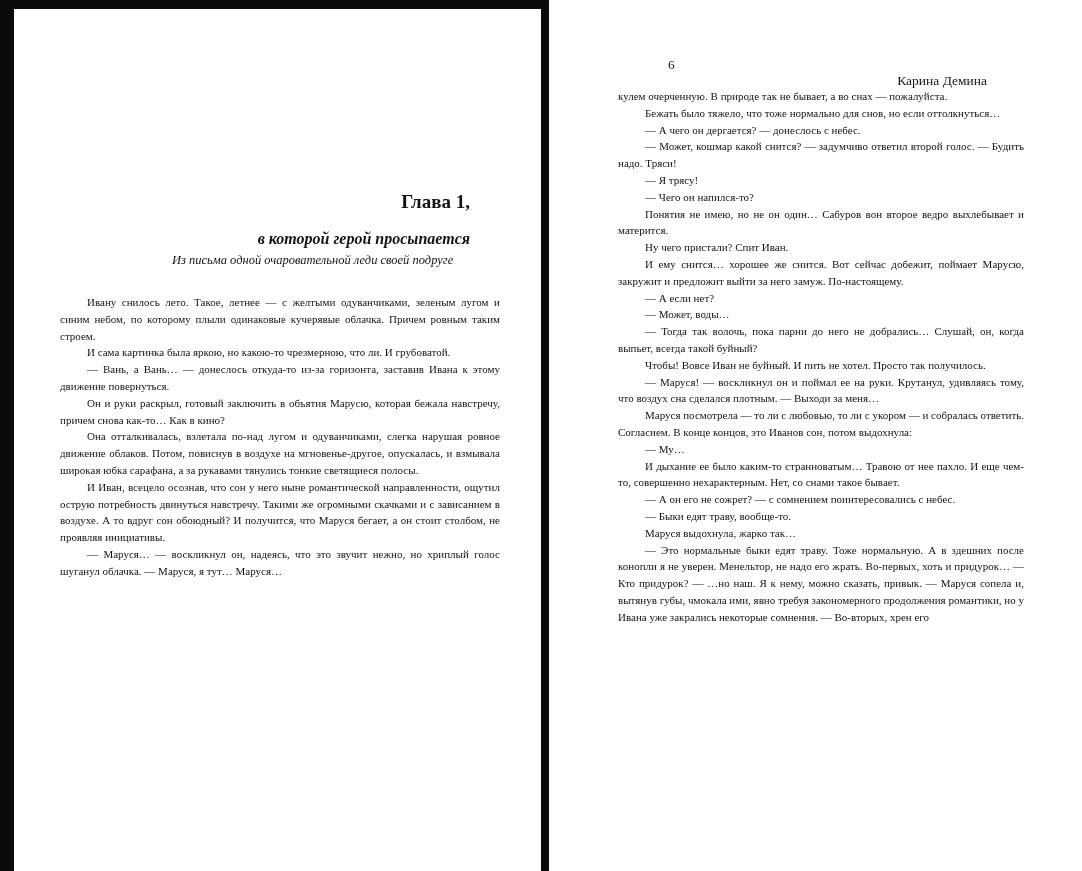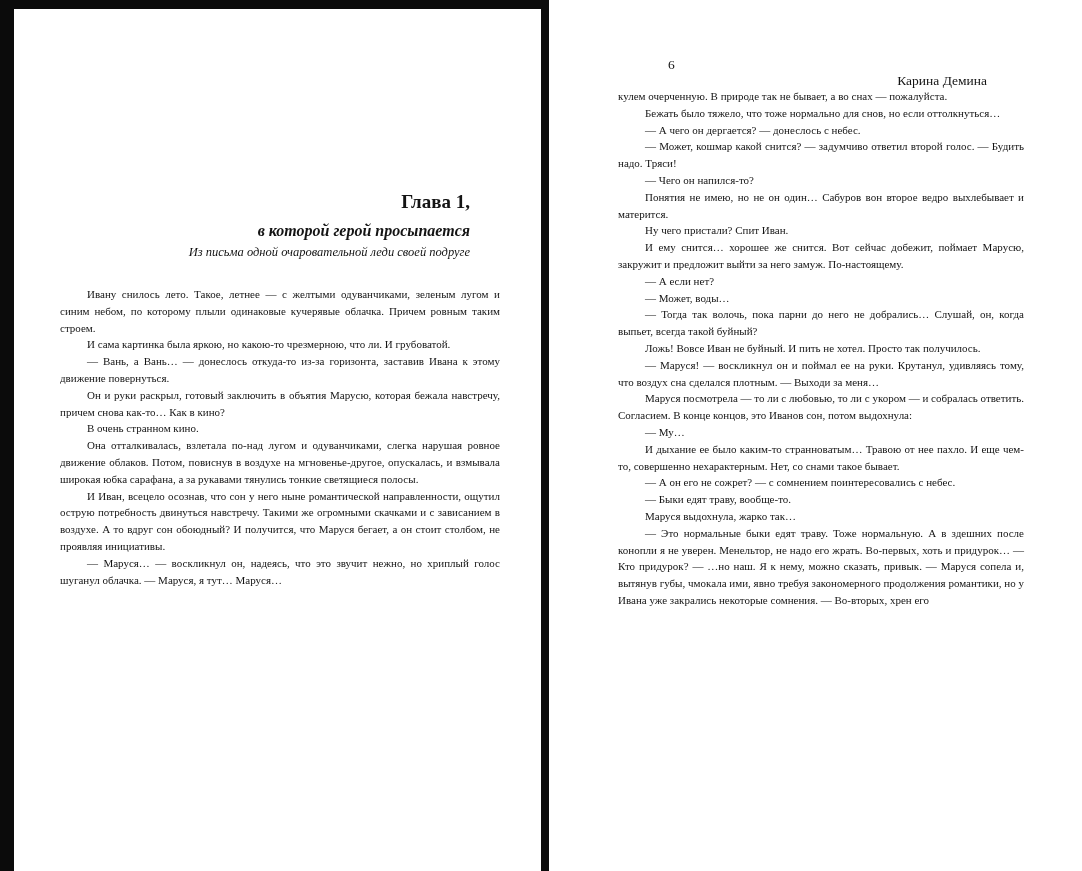--- a/index.html
+++ b/index.html
@@ -53,41 +53,41 @@
   }
   .chapter-title {
     margin-top: 182px;
     text-align: right;
     padding-right: 30px;
     font-size: 19px;
     font-weight: bold;
     line-height: 22px;
   }
   .chapter-subtitle {
-    margin-top: 8px;
+    margin-top: 16px;
     text-align: right;
     padding-right: 30px;
     font-size: 16px;
     font-weight: bold;
     font-style: italic;
     line-height: 20px;
   }
   .epigraph {
     margin: 20px 30px 0 112px;
     font-style: italic;
     font-size: 13.5px;
     line-height: 15.6px;
     text-align: justify;
   }
   .epigraph-attr {
     margin: 4px 30px 0 112px;
     font-style: italic;
     font-size: 12.5px;
     line-height: 15px;
-    text-align: right;
+    text-align: left;
   }
   .body-text {
     margin-top: 26px;
     font-size: 11px;
     line-height: 16.8px;
     text-align: justify;
   }
   .body-text p {
     margin: 0;
     padding: 0;
@@ -131,47 +131,47 @@
 <div class="page page-left">
   <div class="left-content">
     <div class="chapter-title">Глава 1,</div>
     <div class="chapter-subtitle">в которой герой просыпается</div>
     <div class="epigraph-attr">Из письма одной очаровательной леди своей подруге</div>
     <div class="body-text">
       <p>Ивану снилось лето. Такое, летнее — с желтыми одуванчиками, зеленым лугом и синим небом, по которому плыли одинаковые кучерявые облачка. Причем ровным таким строем.</p>
       <p>И сама картинка была яркою, но какою-то чрезмерною, что ли. И грубоватой.</p>
       <p>— Вань, а Вань… — донеслось откуда-то из-за горизонта, заставив Ивана к этому движение повернуться.</p>
       <p>Он и руки раскрыл, готовый заключить в объятия Марусю, которая бежала навстречу, причем снова как-то… Как в кино?</p>
-      <p>В очень странном кино.</p>
       <p>Она отталкивалась, взлетала по-над лугом и одуванчиками, слегка нарушая ровное движение облаков. Потом, повиснув в воздухе на мгновенье-другое, опускалась, и взмывала широкая юбка сарафана, а за рукавами тянулись тонкие светящиеся полосы.</p>
       <p>И Иван, всецело осознав, что сон у него ныне романтической направленности, ощутил острую потребность двинуться навстречу. Такими же огромными скачками и с зависанием в воздухе. А то вдруг сон обоюдный? И получится, что Маруся бегает, а он стоит столбом, не проявляя инициативы.</p>
       <p>— Маруся… — воскликнул он, надеясь, что это звучит нежно, но хриплый голос шуганул облачка. — Маруся, я тут… Маруся…</p>
     </div>
   </div>
 </div>
 
 <div class="page page-right">
   <div class="right-content">
     <div class="running-header">
       <span class="page-num">6</span>
       <span class="author">Карина Демина</span>
     </div>
     <div class="body-text right-body">
       <p class="no-indent">кулем очерченную. В природе так не бывает, а во снах — пожалуйста.</p>
       <p>Бежать было тяжело, что тоже нормально для снов, но если оттолкнуться…</p>
       <p>— А чего он дергается? — донеслось с небес.</p>
       <p>— Может, кошмар какой снится? — задумчиво ответил второй голос. — Будить надо. Тряси!</p>
+      <p>— Я трясу!</p>
       <p>— Чего он напился-то?</p>
       <p>Понятия не имею, но не он один… Сабуров вон второе ведро выхлебывает и матерится.</p>
       <p>Ну чего пристали? Спит Иван.</p>
       <p>И ему снится… хорошее же снится. Вот сейчас добежит, поймает Марусю, закружит и предложит выйти за него замуж. По-настоящему.</p>
       <p>— А если нет?</p>
       <p>— Может, воды…</p>
       <p>— Тогда так волочь, пока парни до него не добрались… Слушай, он, когда выпьет, всегда такой буйный?</p>
-      <p>Ложь! Вовсе Иван не буйный. И пить не хотел. Просто так получилось.</p>
+      <p>Чтобы! Вовсе Иван не буйный. И пить не хотел. Просто так получилось.</p>
       <p>— Маруся! — воскликнул он и поймал ее на руки. Крутанул, удивляясь тому, что воздух сна сделался плотным. — Выходи за меня…</p>
       <p>Маруся посмотрела — то ли с любовью, то ли с укором — и собралась ответить. Согласием. В конце концов, это Иванов сон, потом выдохнула:</p>
       <p>— Му…</p>
       <p>И дыхание ее было каким-то странноватым… Травою от нее пахло. И еще чем-то, совершенно нехарактерным. Нет, со снами такое бывает.</p>
       <p>— А он его не сожрет? — с сомнением поинтересовались с небес.</p>
       <p>— Быки едят траву, вообще-то.</p>
       <p>Маруся выдохнула, жарко так…</p>
       <p>— Это нормальные быки едят траву. Тоже нормальную. А в здешних после конопли я не уверен. Менельтор, не надо его жрать. Во-первых, хоть и придурок… — Кто придурок? — …но наш. Я к нему, можно сказать, привык. — Маруся сопела и, вытянув губы, чмокала ими, явно требуя закономерного продолжения романтики, но у Ивана уже закрались некоторые сомнения. — Во-вторых, хрен его</p>
     </div>
   </div>

